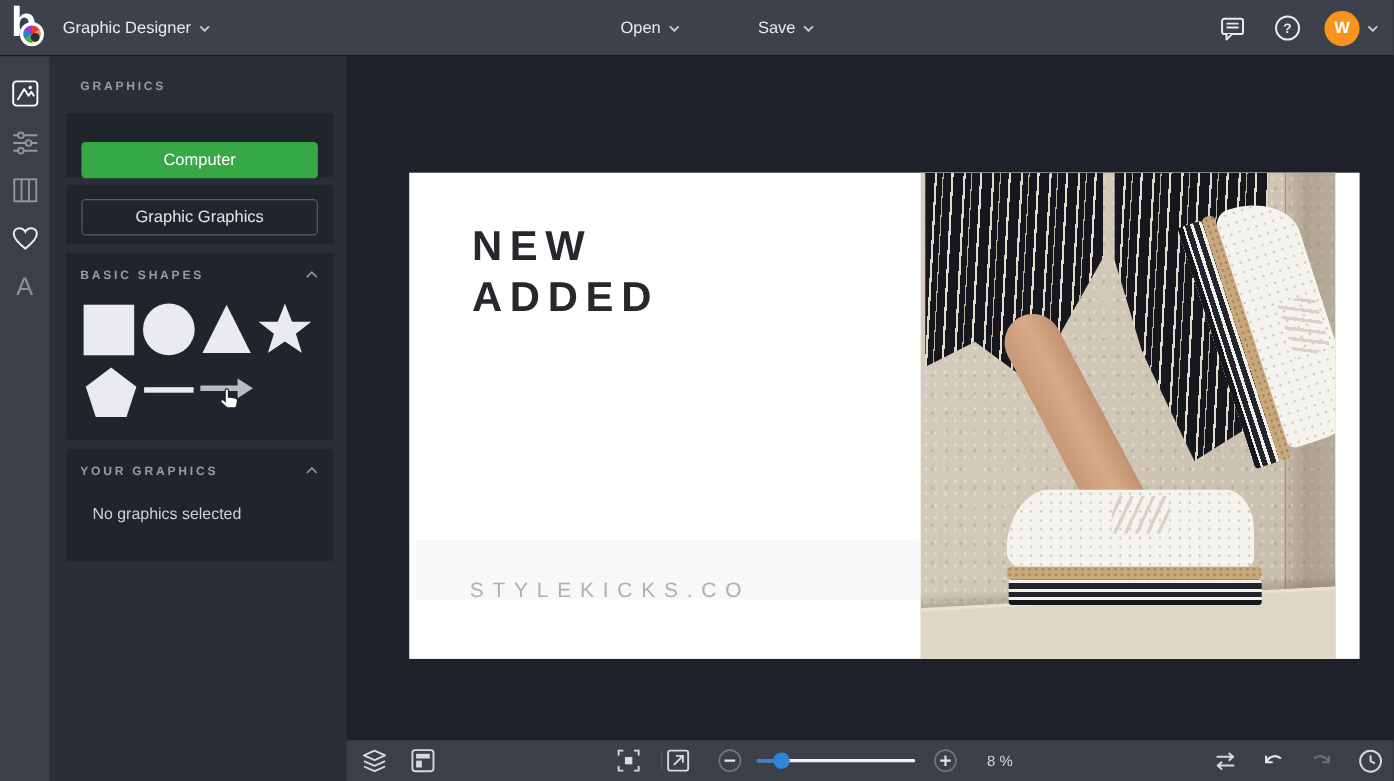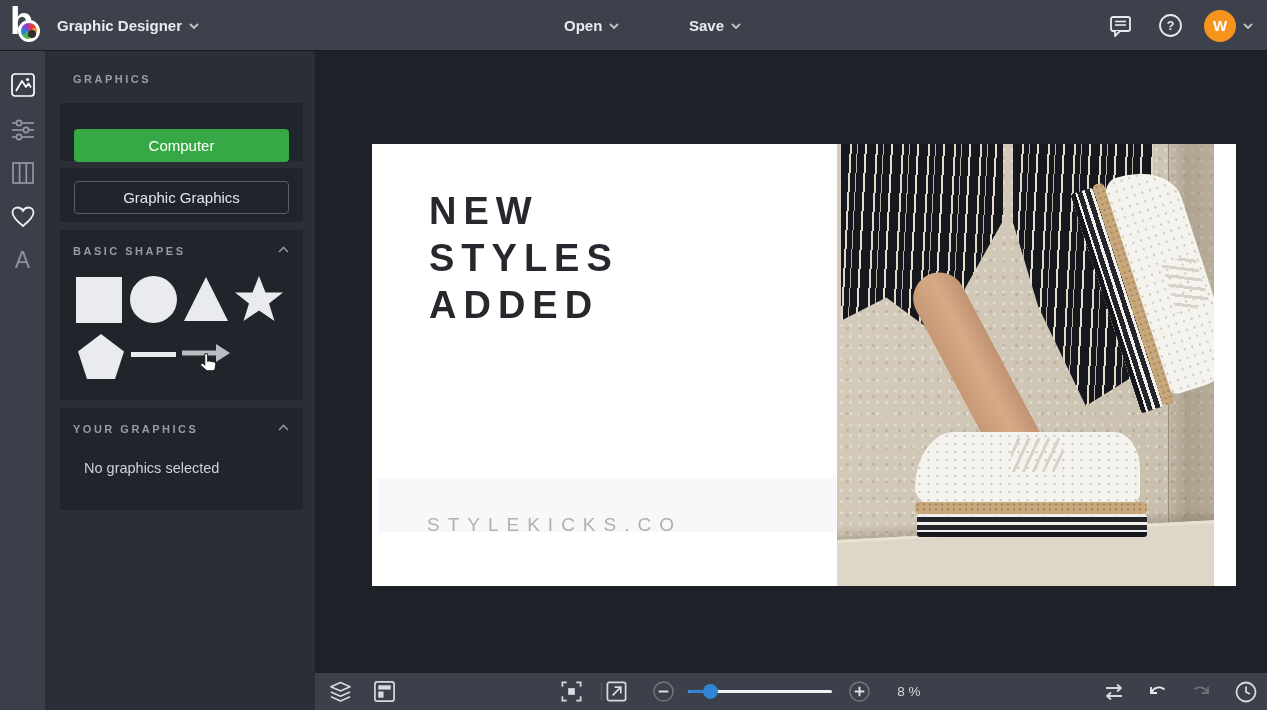--- a/index.html
+++ b/index.html
@@ -12,21 +12,21 @@
   #topbar { position:absolute; left:0; top:0; width:1267px; height:51px;
     background:#3c414c; border-bottom:1px solid #181b20; z-index:20; }
   .logo-wrap { position:absolute; left:8px; top:4px; width:42px; height:44px; }
   .logo-b { position:absolute; left:2px; top:-4px; color:#fff; font-size:38px; font-weight:bold; }
   .logo-dot { position:absolute; left:10px; top:16px; width:22px; height:22px; border-radius:50%;
     border:3px solid #fff;
     background:conic-gradient(#e03c3c 0 60deg,#f0902e 60deg 120deg,#ead23a 120deg 180deg,
       #4caf50 180deg 240deg,#2f7fd9 240deg 300deg,#9b3cc9 300deg 360deg); }
   .logo-dot::after { content:""; position:absolute; left:7px; top:7px; width:8px; height:8px;
     border-radius:50%; background:#2a2e36; }
-  .tb-text { color:#e8eaed; font-size:15px; line-height:51px;font-weight:bold; }
+  .tb-text { color:#e8eaed; font-size:15px; line-height:51px; }
   .chev { width:10px; height:6px; }
   .chev path { stroke:#c3c7cd; stroke-width:1.8; fill:none; }
   .tb-item { position:absolute; top:0; height:51px; display:flex; align-items:center; gap:7px; cursor:pointer; }
   .round-icon { width:25px; height:25px; }
   .avatar { width:32px; height:32px; border-radius:50%; background:#f7941e; color:#fff;
     font-weight:bold; font-size:15px; display:flex; align-items:center; justify-content:center; }
 
   
   #rail { position:absolute; left:0; top:51px; width:45px; height:659px; background:#3a3f4a; z-index:15; }
   .rail-btn { position:absolute; left:0; width:45px; height:44px; display:flex;
@@ -46,21 +46,21 @@
   .shape { position:absolute; cursor:pointer; }
   .shp-square { width:46px; height:46px; background:#e9ebee; }
   .shp-circle { width:47px; height:47px; border-radius:50%; background:#e9ebee; }
   .shp-line { width:45px; height:5px; background:#e9ebee; }
   .chev-up { position:absolute; right:14px; width:11px; height:7px; }
   .chev-up path { stroke:#8d939c; stroke-width:1.6; fill:none; }
   .empty-text { color:#ced2d8; font-size:14.5px; }
 
   
   #workspace { position:absolute; left:315px; top:51px; width:952px; height:622px; background:#1e2228; }
-  #canvas { position:absolute; left:57px; top:93px; width:864px; height:442px; background:#ffffff; }
+  #canvas { position:absolute; left:57px; top:106px; width:864px; height:442px; background:#ffffff; }
   .headline { position:absolute; left:57px; top:44px; color:#26282d; font-size:38px;
     font-weight:600; letter-spacing:7px; line-height:47px; }
   .faint-band { position:absolute; left:6px; top:334px; width:458px; height:54px;
     background:#f2f2f5; opacity:.55; }
   .brand { position:absolute; left:55px; top:370px; color:#b2afac; font-size:19px;
     font-weight:500; letter-spacing:8px; }
 
   
   #photo { position:absolute; left:465px; top:0; width:377px; height:442px; overflow:hidden;
     background:linear-gradient(115deg,#d6cdbe,#cfc5b4 55%,#c6bcaa);
@@ -243,21 +243,20 @@
         <path d="M1 6 L5.5 1.5 L10 6"></path>
       </svg>
     <div class="abs empty-text" style="left:24px; top:52px;">No graphics selected</div>
   </div>
 </div>
 
 <div id="workspace">
   <div id="canvas">
     <div class="headline">
       <div>NEW</div>
-      <div>STYLES</div>
       <div>ADDED</div>
     </div>
     <div class="faint-band"></div>
     <div class="brand">STYLEKICKS.CO</div>
 
     <div id="photo">
       <div class="texture"></div>
       <div class="wall-corner"></div>
       <div class="pants pants1"></div>
       <div class="pants pants2"></div>

